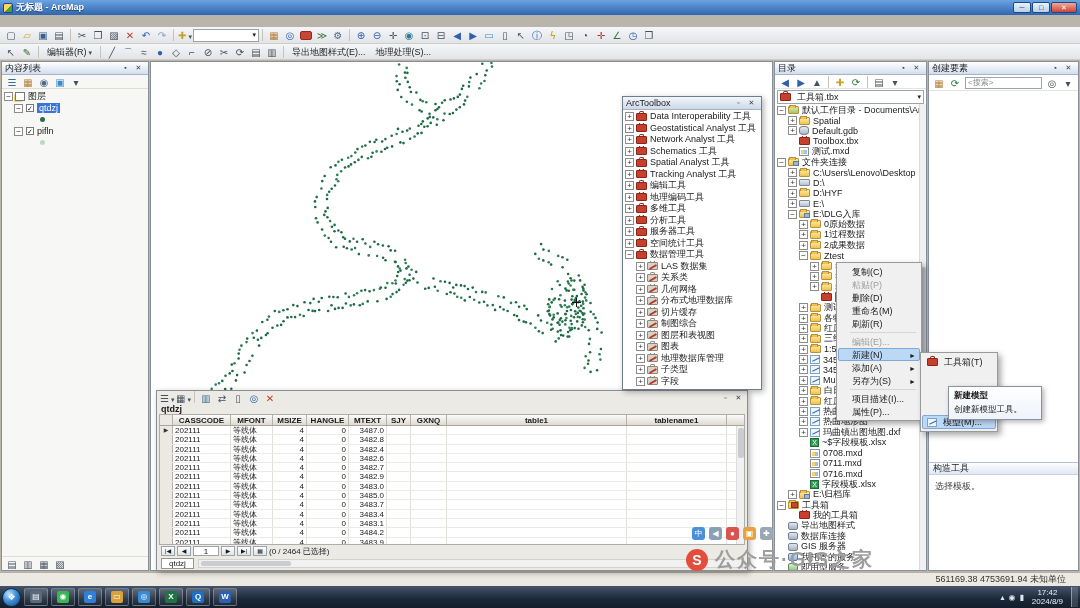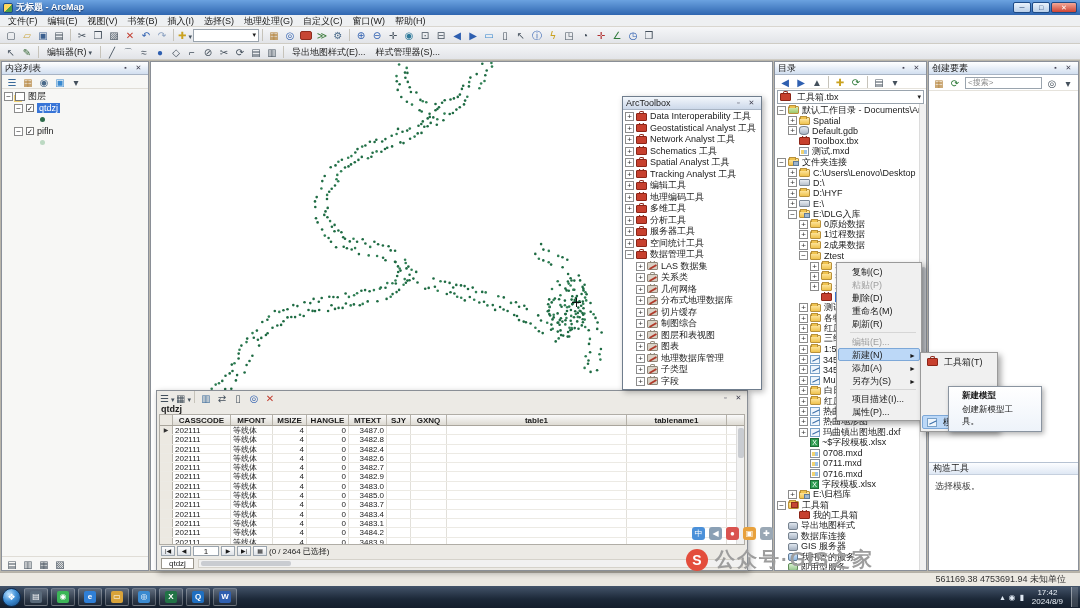--- a/index.html
+++ b/index.html
@@ -129,21 +129,21 @@
   
   .ctxmenu { position:absolute; left:836px; top:262px; width:86px; background:#f0f0f0; border:1px solid #9a9a9a; box-shadow:3px 3px 6px rgba(0,0,0,.35); z-index:40; padding:2px 1px; }
   .mi { height:13px; line-height:13px; padding:0 8px 0 13px; position:relative; white-space:nowrap; border:1px solid transparent; border-radius:2px; }
   .mi.hl { background:#bcd8f7; border-color:#7da8d8; }
   .mi.dis { color:#9e9e9e; }
   .mi .arrow { position:absolute; right:3px; top:0; font-size:7px; }
   .msep { height:1px; background:#d6d6d6; margin:2px 4px 2px 12px; }
   .submenu { position:absolute; left:920px; top:352px; width:78px; background:#f0f0f0; border:1px solid #9a9a9a; box-shadow:3px 3px 6px rgba(0,0,0,.35); z-index:41; padding:2px 1px; }
   .smi { display:flex; align-items:center; gap:3px; height:14px; padding:0 4px; border:1px solid transparent; border-radius:2px; white-space:nowrap; }
   .smi.hl { background:#bcd8f7; border-color:#7da8d8;margin-top:46px; }
-  .tooltip { position:absolute; left:948px; top:386px; width:94px; background:linear-gradient(#ffffff,#eef3fa); border:1px solid #8a94a0; box-shadow:2px 2px 5px rgba(0,0,0,.3); padding:3px 13px; font-size:8.5px; z-index:42; }
+  .tooltip { position:absolute; left:948px; top:386px; width:94px; background:linear-gradient(#ffffff,#eef3fa); border:1px solid #8a94a0; box-shadow:2px 2px 5px rgba(0,0,0,.3); padding:3px 5px; font-size:8.5px; z-index:42; }
   .tt-title { font-weight:bold; margin-bottom:2px; }
 
   
   .statusbar { position:absolute; left:0; right:0; top:572px; height:14px; background:#ece9e2; border-top:1px solid #b5b1a8; display:flex; align-items:center; justify-content:flex-end; padding-right:14px; color:#333; }
   .taskbar { position:absolute; left:0; right:0; top:586px; height:22px; background:linear-gradient(#44546a,#1c2838 60%,#141e2c); display:flex; align-items:center; padding:0 2px; gap:3px; z-index:70; }
   .start-orb { width:19px; height:19px; border-radius:50%; background:radial-gradient(circle at 35% 30%,#bfe3ff,#3f8fd6 45%,#16477e); border:1px solid #0d2c52; color:#fff; font-size:9px; line-height:17px; text-align:center; flex:0 0 auto; }
   .task-icon { width:24px; height:18px; border:1px solid rgba(255,255,255,.25); border-radius:2px; background:linear-gradient(rgba(255,255,255,.18),rgba(255,255,255,.04)); display:flex; align-items:center; justify-content:center; flex:0 0 auto; }
   .task-glyph { width:12px; height:12px; border-radius:2px; color:#fff; font-size:8px; line-height:12px; text-align:center; font-weight:bold; }
   .tray { margin-left:auto; display:flex; align-items:center; gap:4px; color:#e8eef5; font-size:8px; }
   .tray-ic { font-size:8px; color:#dfe8f2; }
@@ -163,32 +163,20 @@
   <div class="titlebar">
     <span class="app-icon"></span>
     <span class="title-text">无标题 - ArcMap</span>
     <span style="display:flex">
         <span class="winbtn">─</span>
         <span class="winbtn">□</span>
         <span class="winbtn close">✕</span>
       </span>
   </div>
 
-  <div class="menubar">
-      <div class="menu-item">文件(F)</div>
-      <div class="menu-item">编辑(E)</div>
-      <div class="menu-item">视图(V)</div>
-      <div class="menu-item">书签(B)</div>
-      <div class="menu-item">插入(I)</div>
-      <div class="menu-item">选择(S)</div>
-      <div class="menu-item">地理处理(G)</div>
-      <div class="menu-item">自定义(C)</div>
-      <div class="menu-item">窗口(W)</div>
-      <div class="menu-item">帮助(H)</div>
-    </div>
   <div class="tbrow tb1">
       <span class="icon16">▢</span>
       <span class="icon16" style="color: rgb(202, 165, 61);">▱</span>
       <span class="icon16" style="color: rgb(59, 95, 143);">▣</span>
       <span class="icon16">▤</span>
       <span class="tsep"></span>
       <span class="icon16">✂</span>
       <span class="icon16">❐</span>
       <span class="icon16">▨</span>
       <span class="icon16" style="color: rgb(194, 59, 46);">✕</span>
@@ -239,21 +227,21 @@
       <span class="icon16" style="color: rgb(46, 95, 176);">●</span>
       <span class="icon16">◇</span>
       <span class="icon16">⌐</span>
       <span class="icon16">⊘</span>
       <span class="icon16">✂</span>
       <span class="icon16">⟳</span>
       <span class="icon16">▤</span>
       <span class="icon16">▥</span>
       <span class="tsep"></span>
       <span class="tbtext">导出地图样式(E)...</span>
-      <span class="tbtext">样式管理器(S)...</span>
+      <span class="tbtext">地理处理(S)...</span>
     </div>
 
   <div class="panel toc">
     <div class="phead">
       <span class="ptitle">内容列表</span>
       <span style="display:flex">
           <span class="phbtn">▪</span>
           <span class="phbtn">✕</span>
         </span>
     </div>

